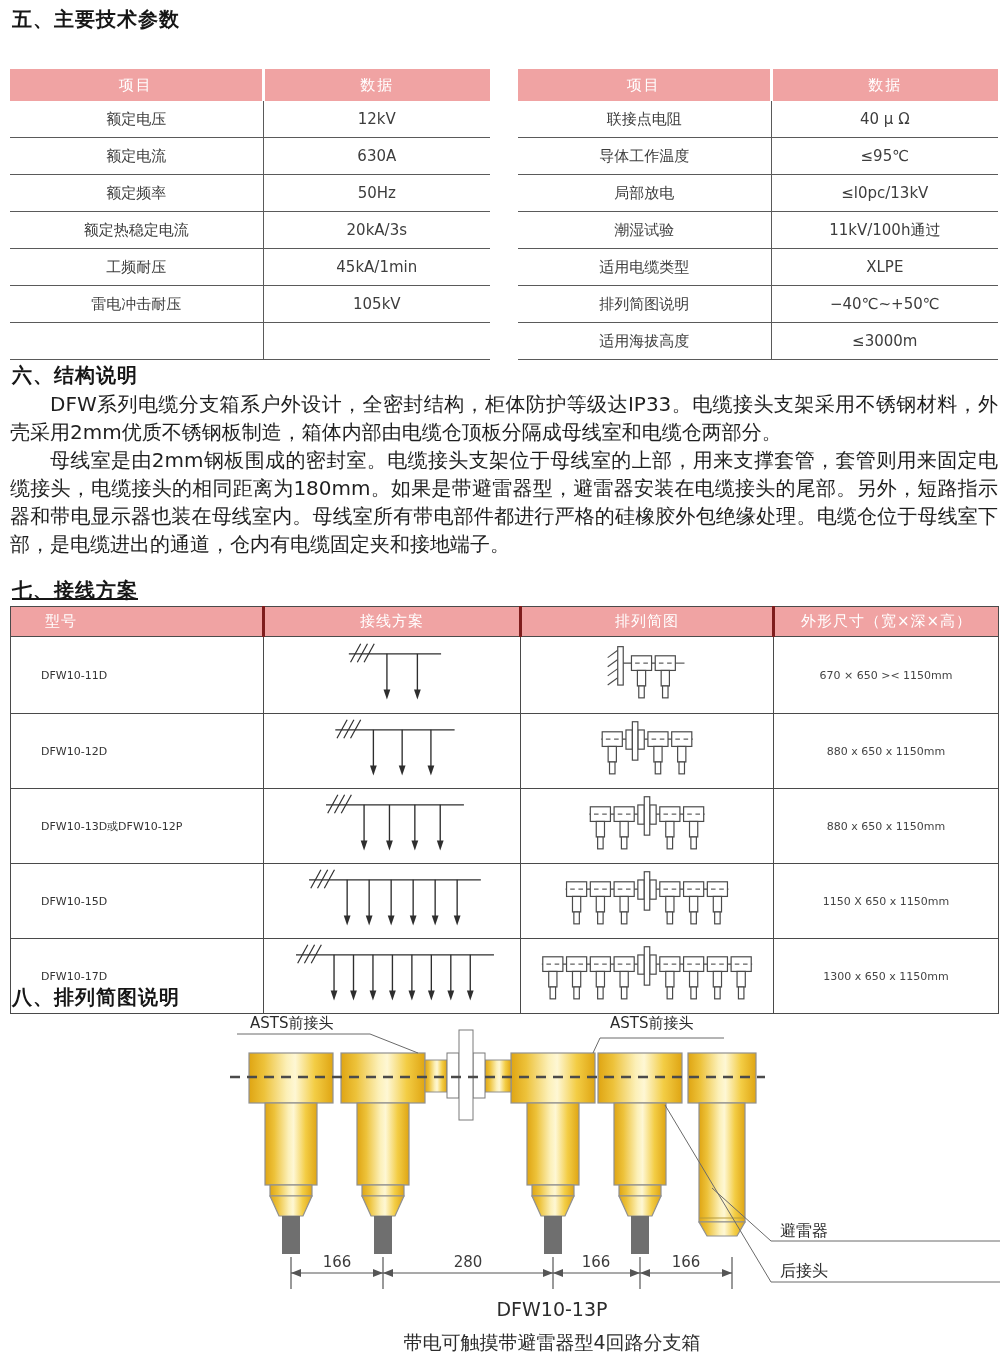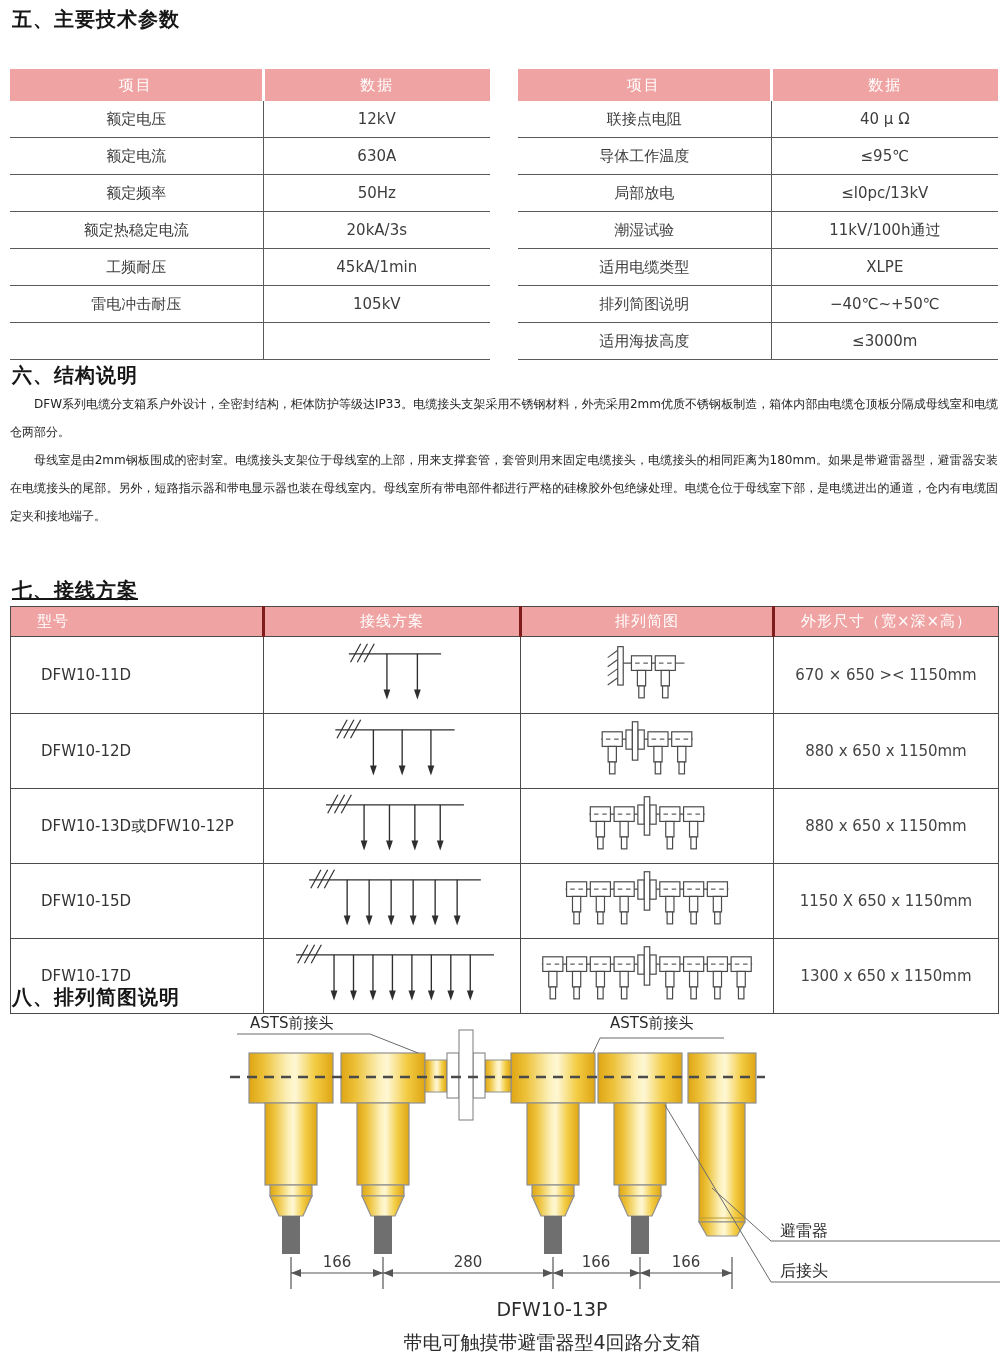--- a/index.html
+++ b/index.html
@@ -33,41 +33,41 @@
     height:36px;text-align:center;font-size:15px;color:#3d3d3d;
     border-bottom:1px solid #5a5a5a;padding:0;
   }
   .ptable td:first-child{border-right:1px solid #5a5a5a;}
 
   
   #struct-text{
     position:absolute;top:390px;left:10px;width:988px;
   }
   #struct-text p{
-    margin:0;text-indent:2em;font-size:12px;line-height:28px;
+    margin:0;text-indent:2em;font-size:20px;line-height:28px;
     text-align:justify;color:#1f1f1f;
   }
 
   
   #wtable{
     position:absolute;top:606px;left:10px;width:988px;
     border-collapse:collapse;table-layout:fixed;
   }
   #wtable col.c1{width:253px;} #wtable col.c2{width:257px;}
   #wtable col.c3{width:253px;} #wtable col.c4{width:225px;}
   #wtable th{
     background:var(--pink,#F0A3A3);color:#fff;font-weight:normal;
     height:27px;font-size:15px;letter-spacing:1px;
     border-top:1px solid #4a4a4a;border-bottom:1px solid #4a4a4a;
   }
   #wtable th + th{border-left:3px solid #7f1d1d;}
-  #wtable th:first-child{border-left:1px solid #4a4a4a;text-align:left;padding-left:26px;}
+  #wtable th:first-child{border-left:1px solid #4a4a4a;text-align:left;padding-left:34px;}
   #wtable th:last-child{border-right:1px solid #4a4a4a;}
   #wtable td{
-    border:1px solid #4a4a4a;padding:4px;font-size:15px;color:#333;
+    border:1px solid #4a4a4a;padding:4px;font-size:11px;color:#333;
     text-align:center;vertical-align:middle;
   }
   #wtable td.model{text-align:left;padding-left:30px;}
   #wtable td.dim{color:#444;}
   .minisvg{display:block;margin:0 auto;}
 
   
   #diag{position:absolute;top:1000px;left:0;}
   .dlabel{font-size:15px;fill:#2c2c2c;}
   .rlabel{font-size:16px;fill:#2c2c2c;}

